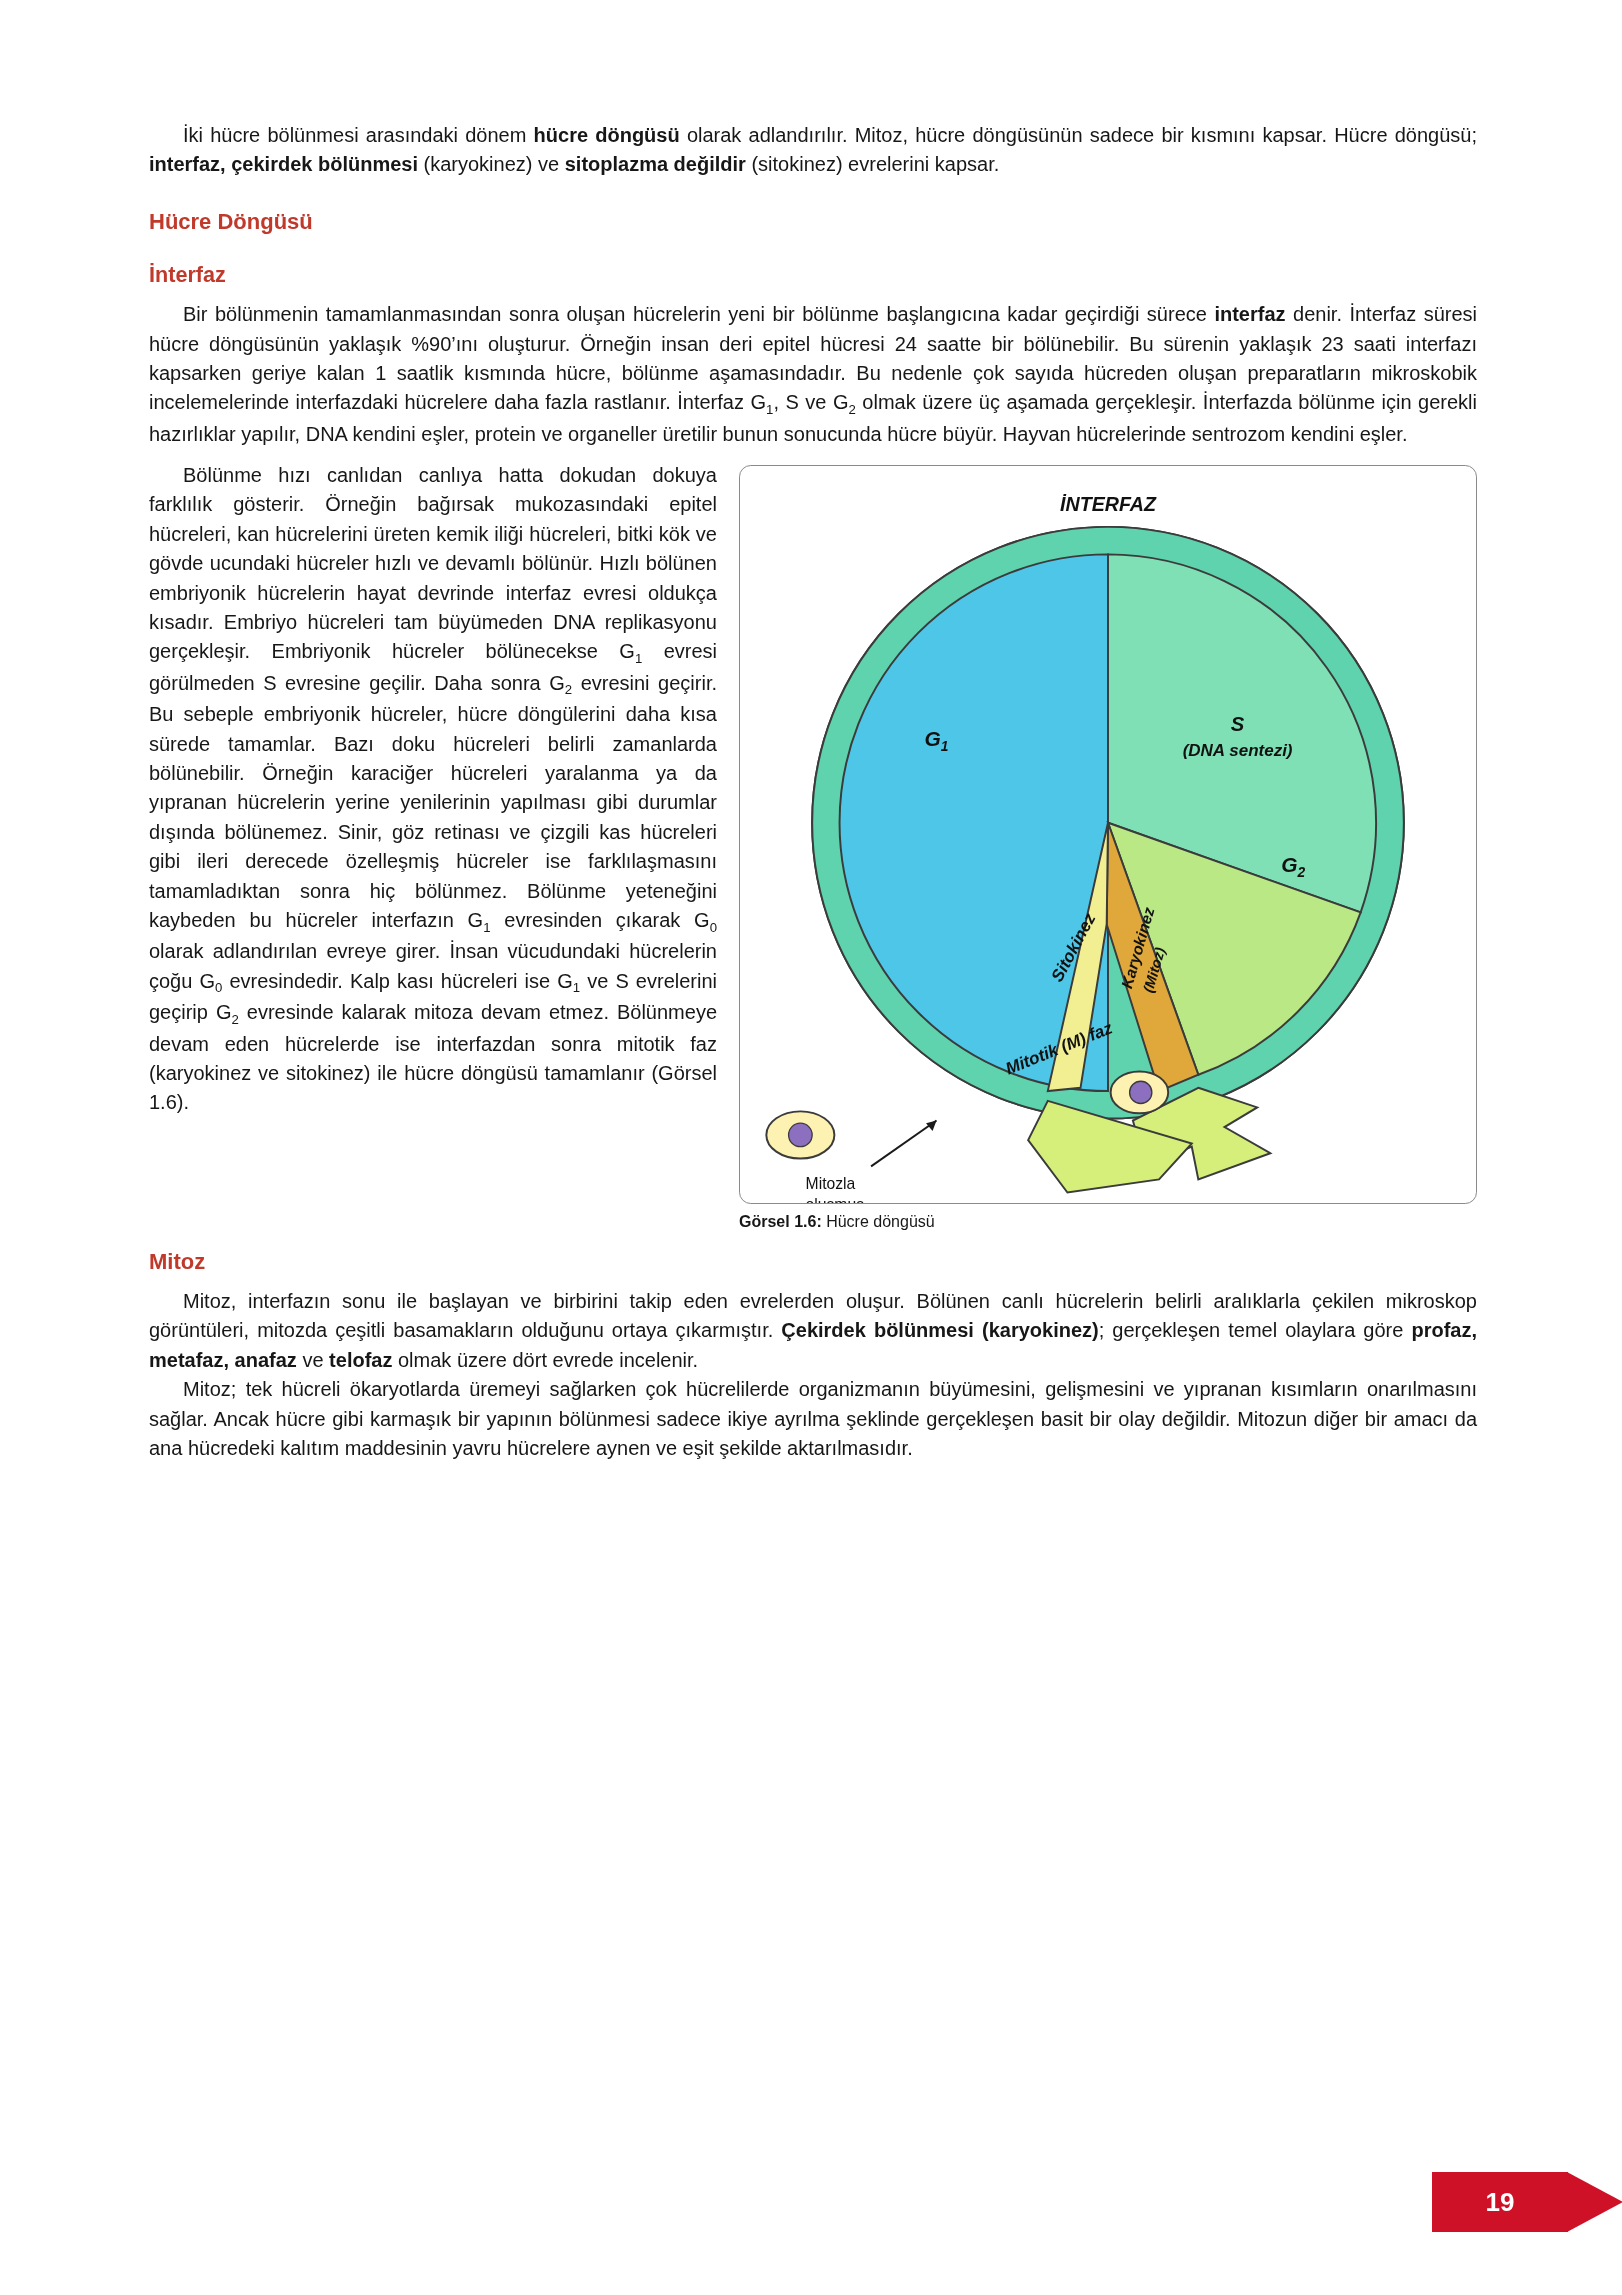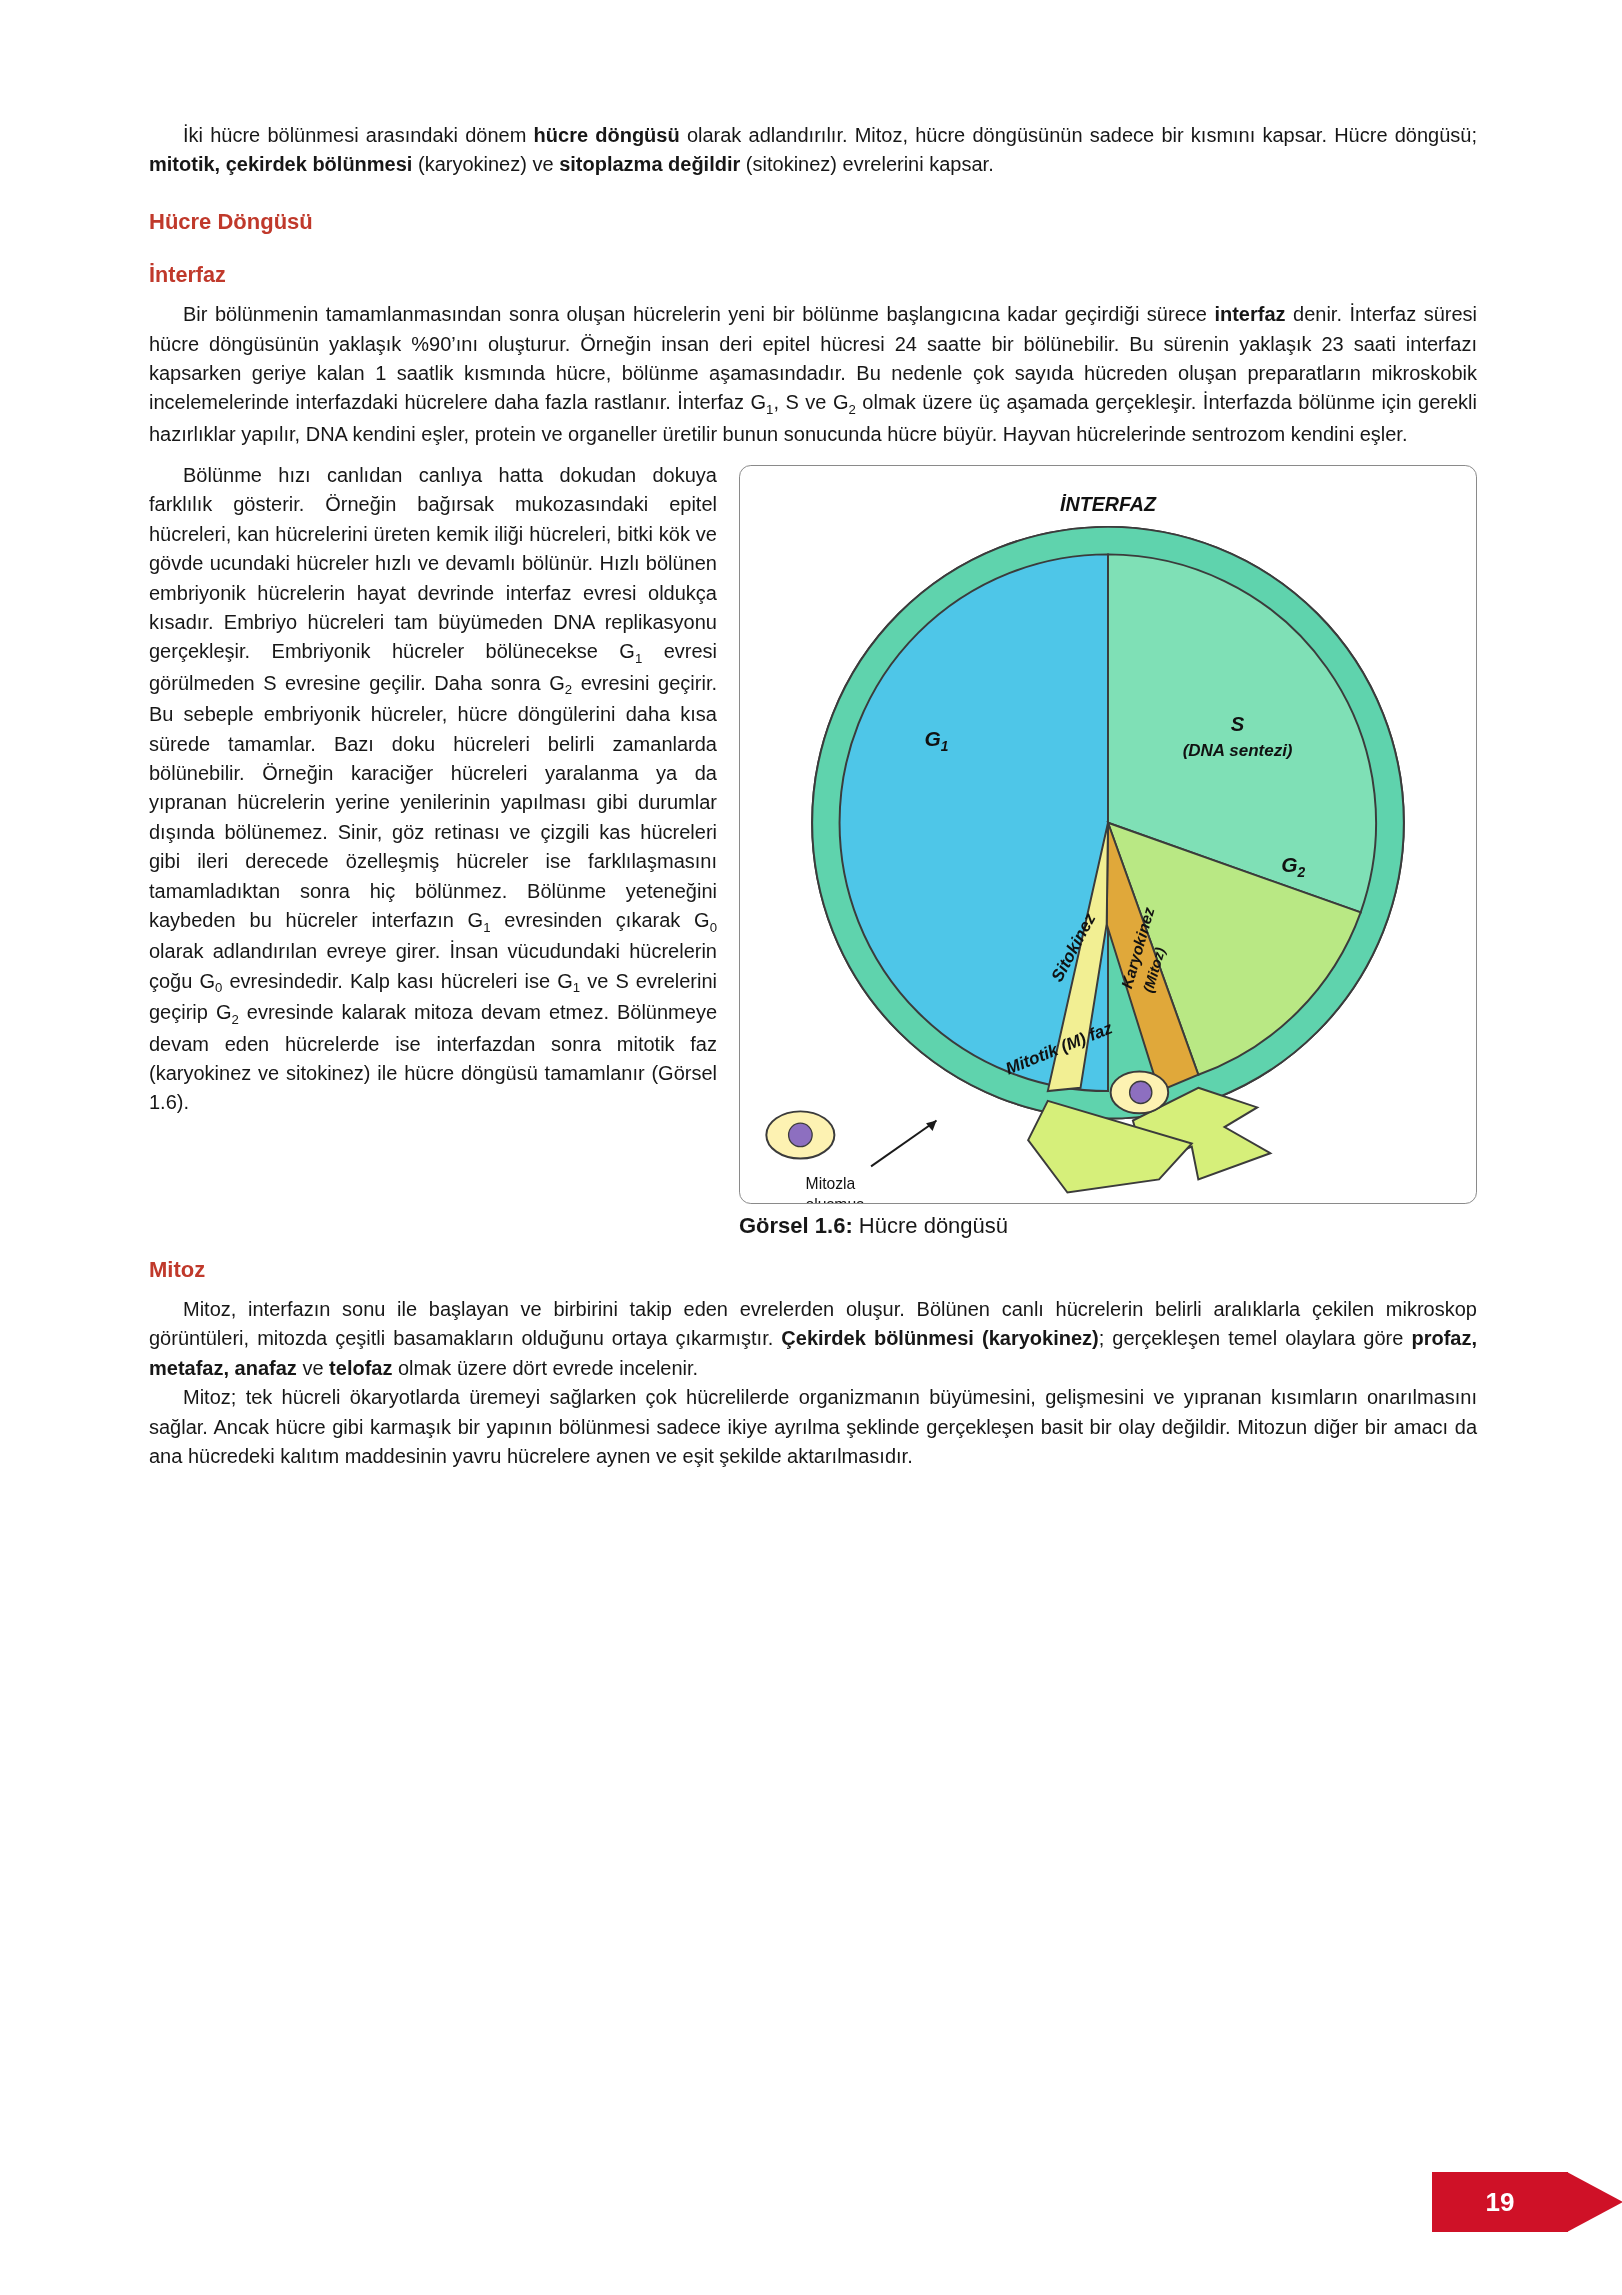--- a/index.html
+++ b/index.html
@@ -70,21 +70,21 @@
     height: 739px;
     border: 1.3px solid #8a8a8a;
     border-radius: 11.8px;
     background: #ffffff;
     box-sizing: border-box;
     position: relative;
     overflow: hidden;
   }
   .figure-caption {
     margin-top: 9.2px;
-    font-size: 22px;
+    font-size: 16px;
     color: #171717;
   }
   .figure-caption .cap-b { font-weight: bold; }
 
   .narrow-col {
     font-size: 20px;
     line-height: 29.4px;
     text-align: justify;
   }
 
@@ -127,21 +127,21 @@
   .fig-svg { position: absolute; left: 0; top: 0; }
 </style>
 </head>
 <body>
 
 <div class="page">
 
   <div class="content">
 
     <p class="indent">
-      İki hücre bölünmesi arasındaki dönem <b>hücre döngüsü</b> olarak adlandırılır. Mitoz, hücre döngüsünün sadece bir kısmını kapsar. Hücre döngüsü; <b>mitotik, çekirdek bölünmesi</b> (karyokinez) ve <b>sitoplazma değildir</b> (sitokinez) evrelerini kapsar.
+      İki hücre bölünmesi arasındaki dönem <b>hücre döngüsü</b> olarak adlandırılır. Mitoz, hücre döngüsünün sadece bir kısmını kapsar. Hücre döngüsü; <b>interfaz, çekirdek bölünmesi</b> (karyokinez) ve <b>sitoplazma değildir</b> (sitokinez) evrelerini kapsar.
     </p>
 
     <p class="heading h-cycle">Hücre Döngüsü</p>
 
     <p class="heading h-interfaz">İnterfaz</p>
 
     <div class="gap-md"></div>
 
     <p class="indent">
       Bir bölünmenin tamamlanmasından sonra oluşan hücrelerin yeni bir bölünme başlangıcına kadar geçirdiği sürece <b>interfaz</b> denir. İnterfaz süresi hücre döngüsünün yaklaşık %90’ını oluşturur. Örneğin insan deri epitel hücresi 24 saatte bir bölünebilir. Bu sürenin yaklaşık 23 saati interfazı kapsarken geriye kalan 1 saatlik kısmında hücre, bölünme aşamasındadır. Bu nedenle çok sayıda hücreden oluşan preparatların mikroskobik incelemelerinde interfazdaki hücrelere daha fazla rastlanır. İnterfaz G<sub>1</sub>, S ve G<sub>2</sub> olmak üzere üç aşamada gerçekleşir. İnterfazda bölünme için gerekli hazırlıklar yapılır, DNA kendini eşler, protein ve organeller üretilir bunun sonucunda hücre büyür. Hayvan hücrelerinde sentrozom kendini eşler.

